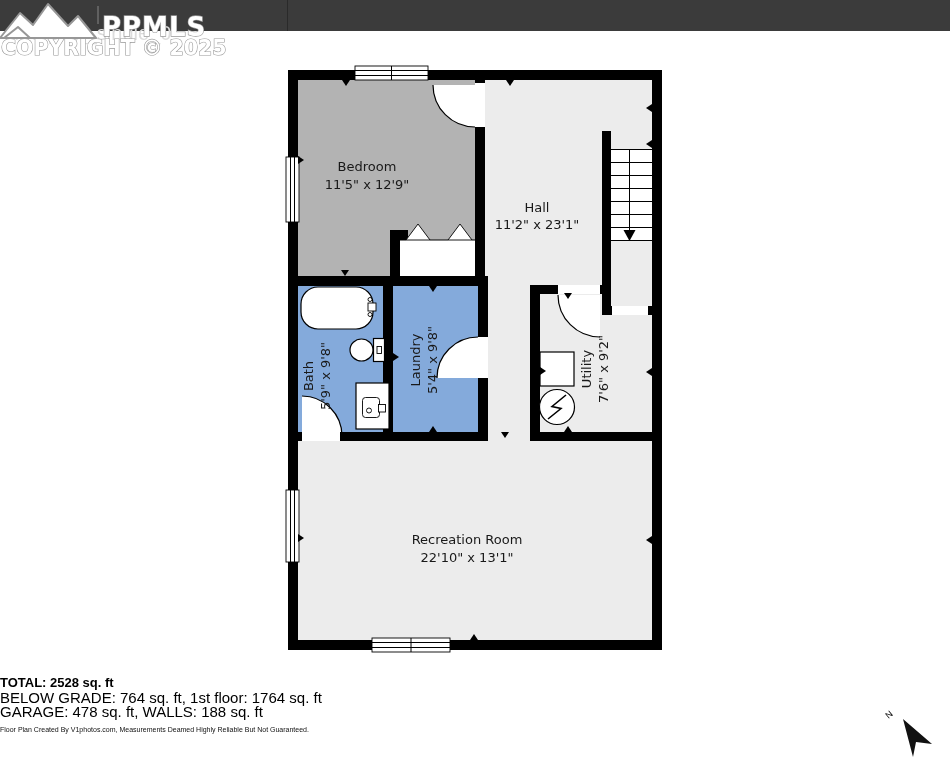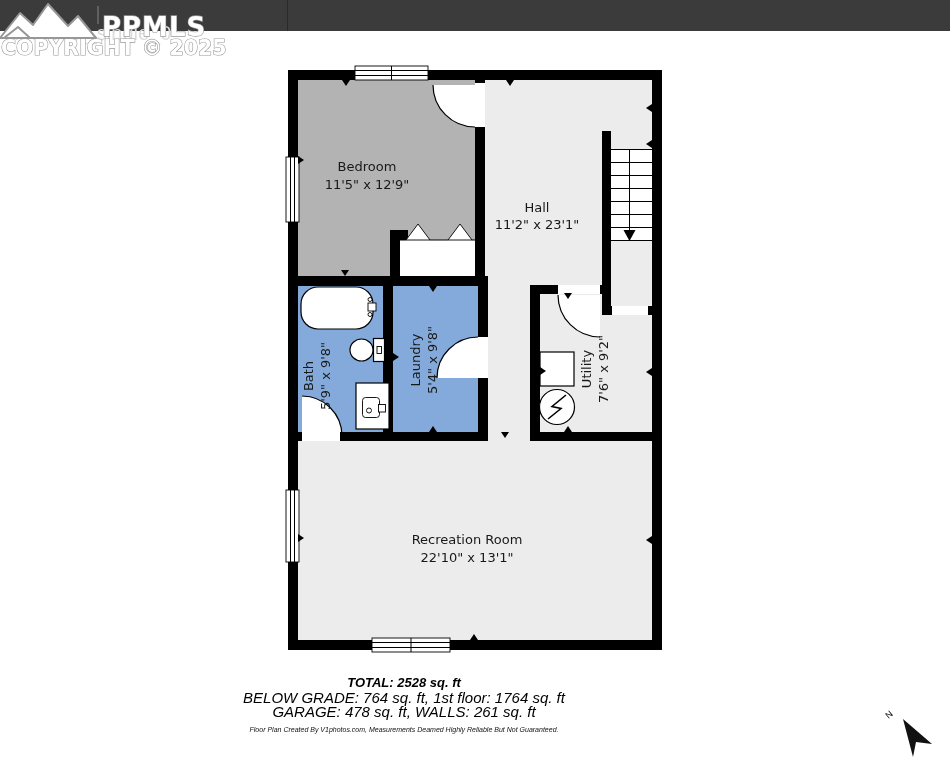--- a/index.html
+++ b/index.html
@@ -21,21 +21,21 @@
   .fx2{fill:#fff;stroke:#000;stroke-width:0.9px;}
   .ln{stroke:#000;stroke-width:1px;fill:none;}
   .arc{stroke:#000;stroke-width:1.2px;fill:none;}
   .tick{fill:#000;}
   .rlabel{font-family:"DejaVu Sans",sans-serif;font-size:13px;fill:#191919;text-anchor:middle;}
   .wm-text{font-family:"DejaVu Sans",sans-serif;font-weight:bold;fill:#fff;
            stroke:#9b9b9b;paint-order:stroke;}
   .wm-shape{fill:#fff;stroke:#979797;stroke-width:2px;stroke-linejoin:round;}
   .nlabel{font-family:"Liberation Sans",sans-serif;font-size:9px;fill:#000;text-anchor:middle;}
   
-  #summary{position:absolute;left:0;top:676px;width:808px;text-align:center;color:#000;font-style:italic;}
+  #summary{position:absolute;left:0;top:676px;width:808px;color:#000;}
   .s-total{font-weight:bold;font-size:13px;line-height:14.5px;}
   .s-line{font-size:15px;line-height:14.3px;}
   .s-disclaimer{font-size:7px;margin-top:7px;color:#111;}
 </style>
 </head>
 <body>
 
 <div id="stage">
 
   <div id="titlebar">
@@ -196,17 +196,17 @@
 
     <g>
       <polygon points="903,719 932,744 916,742 913,757" fill="#111"></polygon>
       <text class="nlabel" transform="translate(891 717) rotate(-40)">N</text>
     </g>
   </svg>
 
   <div id="summary">
     <div class="s-total">TOTAL: 2528 sq. ft</div>
     <div class="s-line">BELOW GRADE: 764 sq. ft, 1st floor: 1764 sq. ft</div>
-    <div class="s-line">GARAGE: 478 sq. ft, WALLS: 261 sq. ft</div>
+    <div class="s-line">GARAGE: 478 sq. ft, WALLS: 188 sq. ft</div>
     <div class="s-disclaimer">Floor Plan Created By V1photos.com, Measurements Deamed Highly Reliable But Not Guaranteed.</div>
   </div>
 
 </div>
 
 </body></html>

